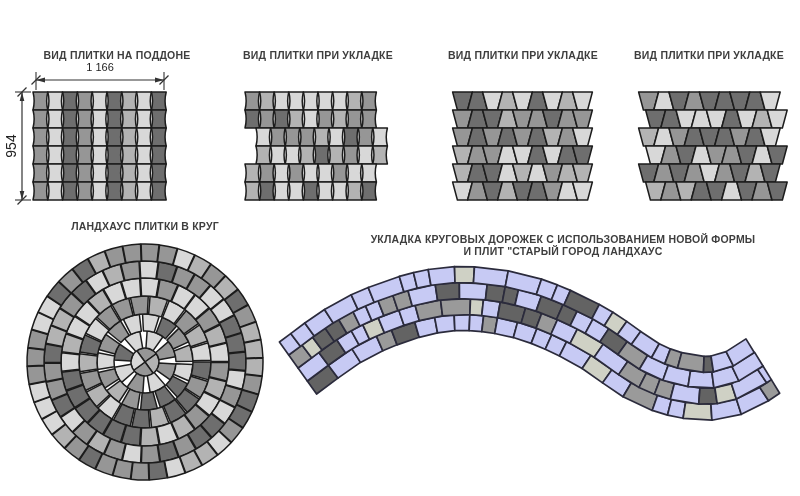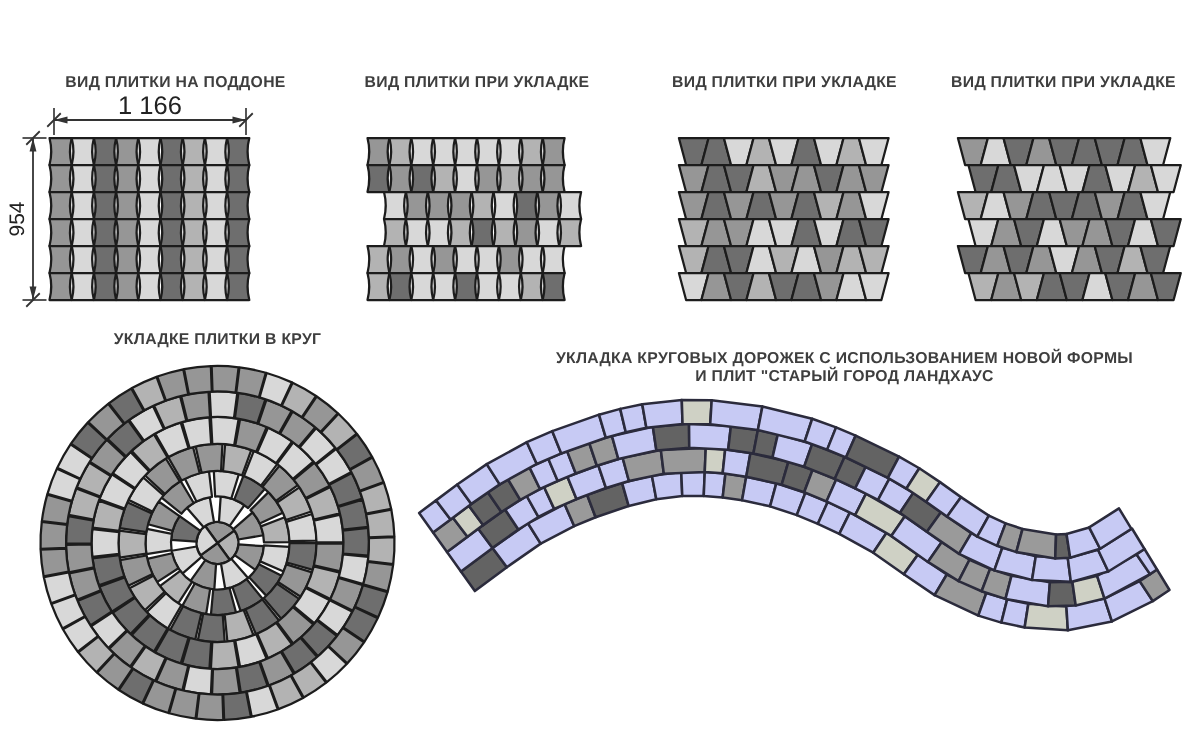--- a/index.html
+++ b/index.html
@@ -1,34 +1,34 @@
 <!DOCTYPE html>
 <html><head>
 <meta charset="utf-8">
 <style>
   html,body{margin:0;padding:0;background:#ffffff;}
   .canvas{position:relative;width:799px;height:496px;background:#ffffff;overflow:hidden;
           font-family:"Liberation Sans",sans-serif;}
   .panel-title{position:absolute;transform:translateX(-50%);font-size:10.5px;font-weight:bold;
           color:#3e3e3e;white-space:nowrap;letter-spacing:0.2px;}
   .path-title{line-height:12px;text-align:right;}
-  .dim-label-h{position:absolute;transform:translateX(-50%);font-size:17px;color:#222222;white-space:nowrap;}
+  .dim-label-h{position:absolute;transform:translateX(-50%);font-size:11px;color:#222222;white-space:nowrap;}
   .dim-label-v{position:absolute;transform:translate(-50%,-50%) rotate(-90deg);font-size:14px;color:#222222;white-space:nowrap;}
   svg.diagram{position:absolute;left:0;top:0;}
 </style>
 </head>
 <body>
 
 <div class="canvas">
 
   <div class="panel-title" style="left: 117px; top: 49px; color: rgb(62, 62, 62);">ВИД ПЛИТКИ НА ПОДДОНЕ</div>
   <div class="panel-title" style="left: 318px; top: 49px; color: rgb(62, 62, 62);">ВИД ПЛИТКИ ПРИ УКЛАДКЕ</div>
   <div class="panel-title" style="left: 523px; top: 49px; color: rgb(62, 62, 62);">ВИД ПЛИТКИ ПРИ УКЛАДКЕ</div>
   <div class="panel-title" style="left: 709px; top: 49px; color: rgb(62, 62, 62);">ВИД ПЛИТКИ ПРИ УКЛАДКЕ</div>
-  <div class="panel-title" style="left: 145px; top: 220px; color: rgb(62, 62, 62);">УКЛАДКЕ ПЛИТКИ В КРУГ</div>
+  <div class="panel-title" style="left: 145px; top: 220px; color: rgb(62, 62, 62);">ЛАНДХАУС ПЛИТКИ В КРУГ</div>
 
   <div class="panel-title path-title" style="left: 563px; top: 233px; color: rgb(62, 62, 62);">УКЛАДКА КРУГОВЫХ ДОРОЖЕК С ИСПОЛЬЗОВАНИЕМ НОВОЙ ФОРМЫ</div>
   <div class="panel-title path-title" style="left: 563px; top: 245px; color: rgb(62, 62, 62);">И ПЛИТ "СТАРЫЙ ГОРОД ЛАНДХАУС</div>
 
   <div class="dim-label-h" style="left: 100px; top: 61px; color: rgb(34, 34, 34);">1 166</div>
   <div class="dim-label-v" style="left: 11px; top: 146px; color: rgb(34, 34, 34);">954</div>
 
   <svg id="diagram" class="diagram" width="800" height="496" viewBox="0 0 800 496">
       <g>
         <path d="M33,92 L47.8,92 Q45.5,101 47.8,110 L33,110 Q35.3,101 33,92 Z" fill="#969696" stroke="#1c1c1c" stroke-width="1.5" stroke-linejoin="round"></path>

